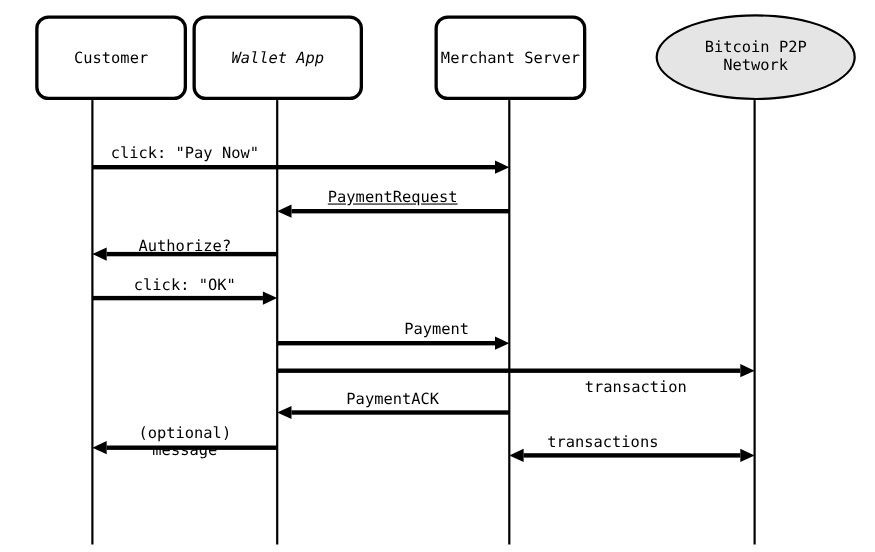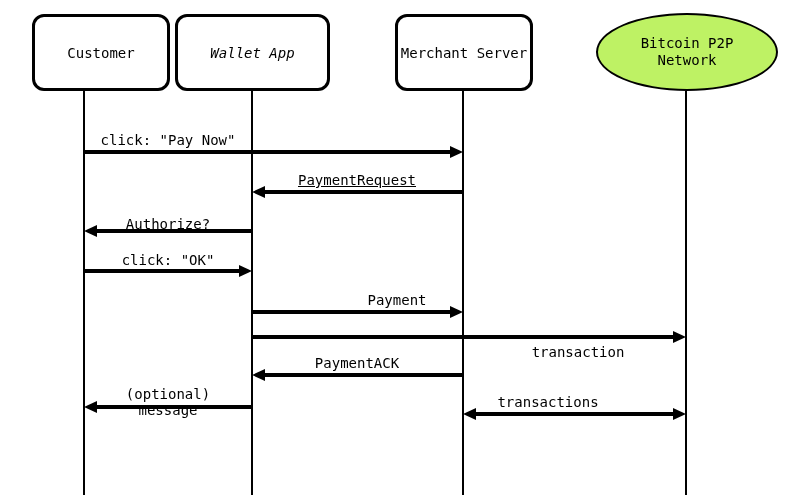--- a/index.html
+++ b/index.html
@@ -13,21 +13,21 @@
   .actor-box {
     position:absolute; height:71px;
     border:3px solid #000; border-radius:12px;
     background:#fff;
     display:flex; align-items:center; justify-content:center;
     font-size:14px;
   }
   .actor-ellipse {
     position:absolute;
     border:2px solid #000; border-radius:50%;
-    background:#bef264;
+    background:#e5e5e5;
     display:flex; align-items:center; justify-content:center;
     font-size:14px; text-align:center; white-space:pre-line; line-height:17px;
   }
   .lifeline {
     position:absolute; width:2px; background:#000;
   }
   .msg-label {
     position:absolute; transform:translateX(-50%);
     font-size:14px; line-height:16px;
     white-space:pre-line; text-align:center;

